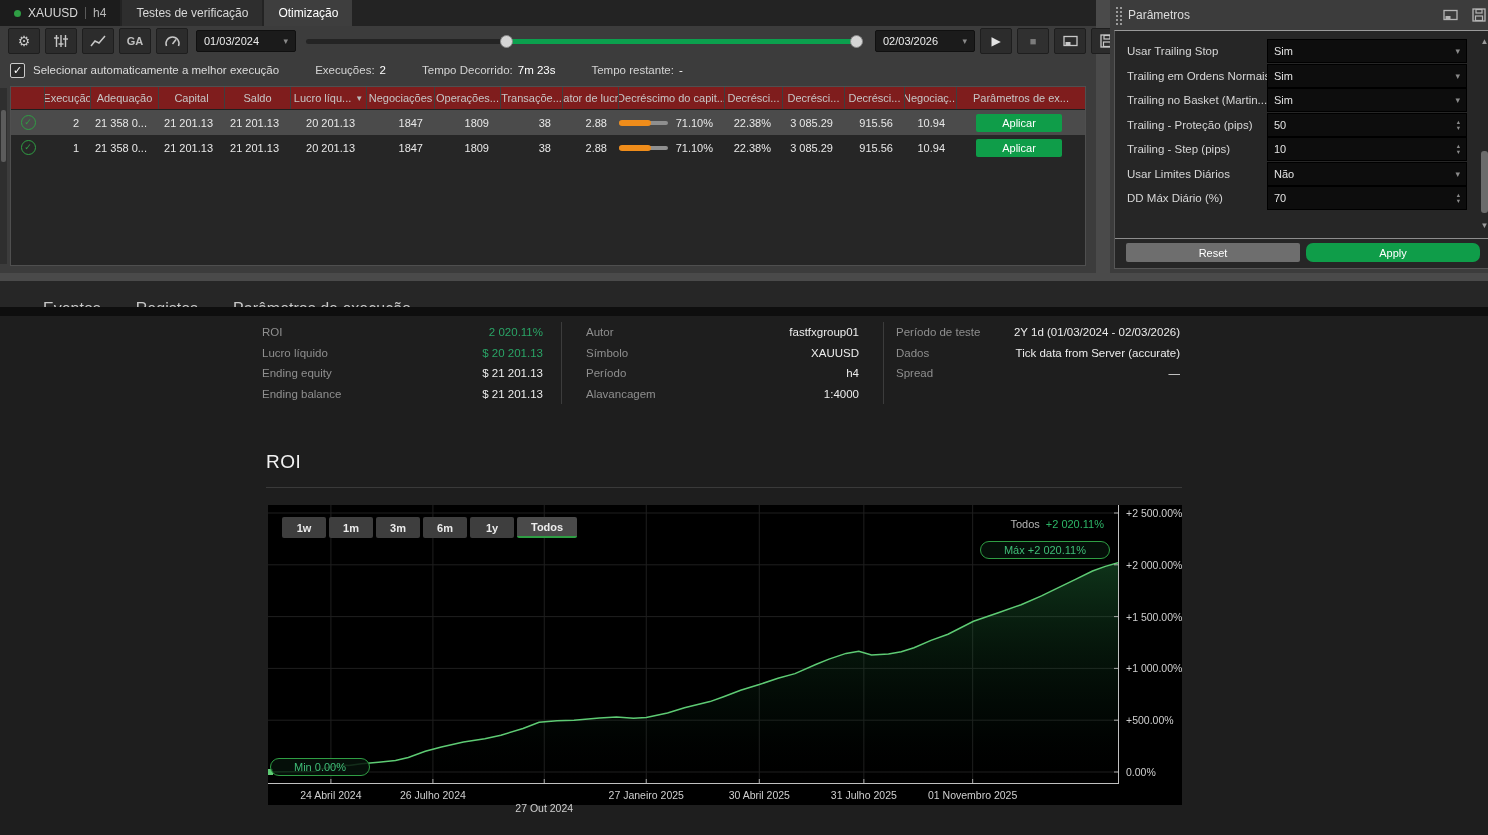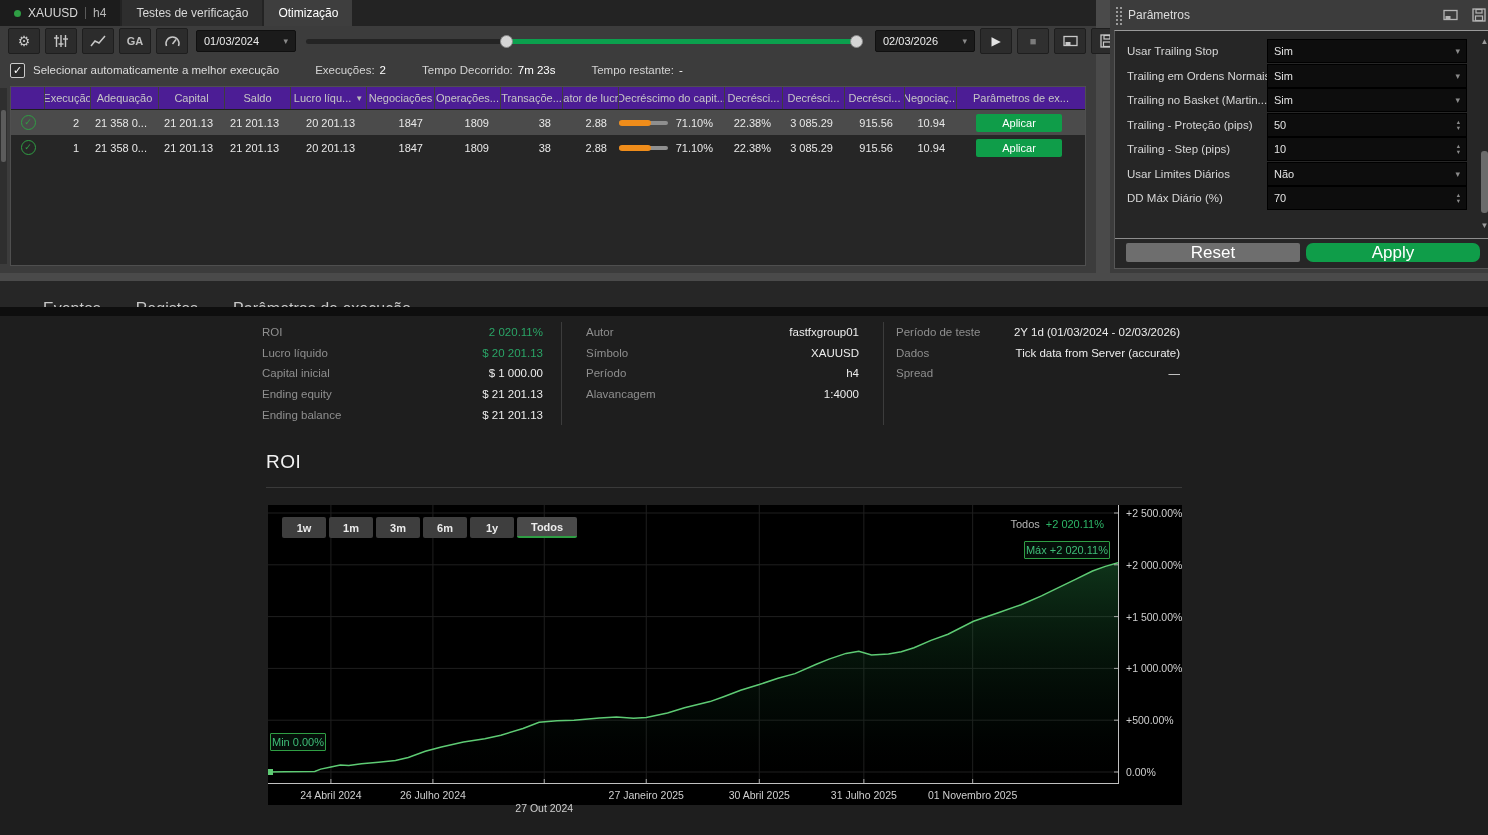--- a/index.html
+++ b/index.html
@@ -27,21 +27,21 @@
   .slider .handle{position:absolute;top:6px;width:13px;height:13px;border-radius:50%;background:#d6d6d6;border:1px solid #8a8a8a;box-sizing:border-box;}
   .play{color:#e2e2e2;font-size:12px;}
   .stop{color:#7c7c7c;font-size:11px;background:#303030;}
 
   .status-row{position:absolute;left:0;top:56px;height:28px;display:flex;align-items:center;padding-left:10px;color:#dcdcdc;font-size:11.5px;}
   .checkbox{width:13px;height:13px;border:1px solid #c9c9c9;border-radius:2px;color:#fff;font-size:11px;line-height:12px;text-align:center;margin-right:8px;background:#2a2a2a;}
   .stat{margin-left:36px;color:#d4d4d4;}
   .stat b{font-weight:normal;color:#fff;margin-left:5px;}
 
   .table{position:absolute;left:10px;top:86px;width:1076px;height:180px;background:#262626;border:1px solid #4f4f4f;box-sizing:border-box;}
-  .thead{display:flex;height:22px;background:#4c1d95;color:#c6c6c6;font-size:11px;align-items:center;border-bottom:1px solid #1f1f1f;}
+  .thead{display:flex;height:22px;background:#7f1d1d;color:#c6c6c6;font-size:11px;align-items:center;border-bottom:1px solid #1f1f1f;}
   .th{display:flex;align-items:center;justify-content:center;gap:4px;height:100%;border-right:1px solid #3e3e3e;box-sizing:border-box;white-space:nowrap;overflow:hidden;}
   .sort-caret{font-size:8px;color:#bbb;}
   .tr{display:flex;height:25px;align-items:center;font-size:11px;color:#e8e8e8;}
   .tr.selected{background:#4b4b4b;}
   .td{display:flex;align-items:center;justify-content:flex-end;padding-right:12px;box-sizing:border-box;white-space:nowrap;overflow:hidden;}
   .td.icon-cell{justify-content:center;padding-right:0;}
   .check-ic{width:15px;height:15px;border:1.5px solid #2f9e44;border-radius:50%;color:#2f9e44;font-size:9px;line-height:13px;text-align:center;box-sizing:border-box;}
   .ddbar{width:56px;height:4px;background:#8f8f8f;border-radius:2px;position:relative;margin-right:8px;}
   .ddbar i{position:absolute;left:0;top:-1px;height:6px;border-radius:3px;background:#ef8c1a;}
   .apply-btn{width:86px;height:18px;background:#0f9d49;border-radius:2px;color:#fff;font-size:11px;display:flex;align-items:center;justify-content:center;margin:0 auto;}
@@ -57,21 +57,21 @@
   .pr-fields{position:absolute;left:0;right:0;top:0;height:208px;border-bottom:1px solid #8d8d8d;padding-top:8px;box-sizing:border-box;}
   .pr-row{height:24.5px;display:flex;align-items:center;padding-left:12px;}
   .pr-label{width:140px;color:#d6d6d6;font-size:11.5px;white-space:nowrap;overflow:hidden;}
   .pr-control{width:200px;height:20px;background:#0d0d0d;border:1px solid #000;color:#e2e2e2;font-size:11px;display:flex;align-items:center;justify-content:space-between;padding:11px 6px;box-sizing:border-box;}
   .spin{display:flex;flex-direction:column;font-size:6.5px;line-height:6px;color:#8a8a8a;}
   .pr-scroll{position:absolute;right:1px;top:4px;bottom:36px;width:11px;color:#9a9a9a;font-size:8px;text-align:center;}
   .pr-scroll .up{position:absolute;top:2px;left:0;right:0;}
   .pr-scroll .down{position:absolute;bottom:2px;left:0;right:0;}
   .pr-scroll i{position:absolute;left:2px;width:7px;top:116px;height:62px;background:#6b6b6b;border-radius:3px;}
   .pr-buttons{position:absolute;left:0;right:0;bottom:5px;height:20px;display:flex;gap:6px;padding:0 11px;}
-  .pbtn{flex:1;height:19px;border-radius:2px;color:#fff;font-size:17px;display:flex;align-items:center;justify-content:center;}
+  .pbtn{flex:1;height:19px;border-radius:2px;color:#fff;font-size:11px;display:flex;align-items:center;justify-content:center;}
   .pbtn.reset{background:#6e6e6e;}
   .pbtn.apply{background:#0f9d49;border-radius:7px;}
 
   
   .bottom-tabbar{position:absolute;left:0;top:281px;width:100%;height:26px;background:#262626;display:flex;gap:3px;}
   .btab{display:flex;align-items:center;justify-content:center;padding:0 16px;font-size:16px;color:#c8c8c8;background:#2f2f2f;white-space:nowrap;margin-top:28px;}
   .btab.active{background:#3e3e3e;color:#f2f2f2;}
   .btab.cut{width:24px;padding:0;overflow:hidden;}
   .black-strip{position:absolute;left:0;top:307px;width:100%;height:9px;background:#0e0e0e;}
 
@@ -89,23 +89,23 @@
   .roi-title{position:absolute;left:266px;top:135px;font-size:19px;color:#f2f2f2;letter-spacing:.5px;}
   .hr{position:absolute;left:266px;top:171px;width:916px;height:1px;background:#3a3a3a;}
 
   .chart{position:absolute;left:268px;top:189px;width:914px;height:300px;background:#000;}
   .plot{position:absolute;left:0;top:0;width:850px;height:278px;border-right:1px solid #c0c0c0;border-bottom:1px solid #c0c0c0;box-sizing:content-box;}
   .range-buttons{position:absolute;left:14px;top:12px;display:flex;gap:3px;}
   .rbtn{min-width:44px;height:21px;background:#3e3e3e;color:#ececec;font-size:11px;font-weight:bold;display:flex;align-items:center;justify-content:center;border-radius:2px;box-sizing:border-box;padding:0 8px;}
   .rbtn.active{background:#4a4a4a;border-bottom:2px solid #2f9e44;padding:0 14px;}
   .legend{position:absolute;right:78px;top:13px;font-size:11px;color:#b5b5b5;}
   .legend b{font-weight:normal;color:#2db567;margin-left:6px;}
-  .badge{position:absolute;border:1px solid #2f9e44;color:#3fbd77;background:rgba(6,18,10,.85);font-size:11px;padding:2px 1px;border-radius:1px;white-space:nowrap;}
+  .badge{position:absolute;border:1px solid #2f9e44;color:#3fbd77;background:rgba(6,18,10,.85);font-size:11px;padding:2px 23px;border-radius:9px;white-space:nowrap;}
   .badge.max{right:72px;top:36px;}
-  .badge.min{left:2px;top:228px;}
+  .badge.min{left:2px;top:253px;}
   .ylabel{position:absolute;left:858px;font-size:10.5px;color:#cfcfcf;white-space:nowrap;}
   .xlabels{position:absolute;left:0;top:281px;width:850px;height:19px;}
   .xlabel{position:absolute;top:3px;width:140px;margin-left:-70px;text-align:center;font-size:10.5px;color:#cfcfcf;white-space:nowrap;}
 </style>
 </head>
 <body>
 
 <div id="app">
 
   <div class="panel-left">
@@ -409,24 +409,20 @@
   <div class="report">
     <div class="summary">
       <div class="sum-col c1">
           <div class="sum-row">
             <span class="sum-label">ROI</span>
             <span class="sum-value green">2 020.11%</span>
           </div>
           <div class="sum-row">
             <span class="sum-label">Lucro líquido</span>
             <span class="sum-value green">$ 20 201.13</span>
-          </div>
-          <div class="sum-row">
-            <span class="sum-label">Capital inicial</span>
-            <span class="sum-value">$ 1 000.00</span>
           </div>
           <div class="sum-row">
             <span class="sum-label">Ending equity</span>
             <span class="sum-value">$ 21 201.13</span>
           </div>
           <div class="sum-row">
             <span class="sum-label">Ending balance</span>
             <span class="sum-value">$ 21 201.13</span>
           </div>
         </div>

